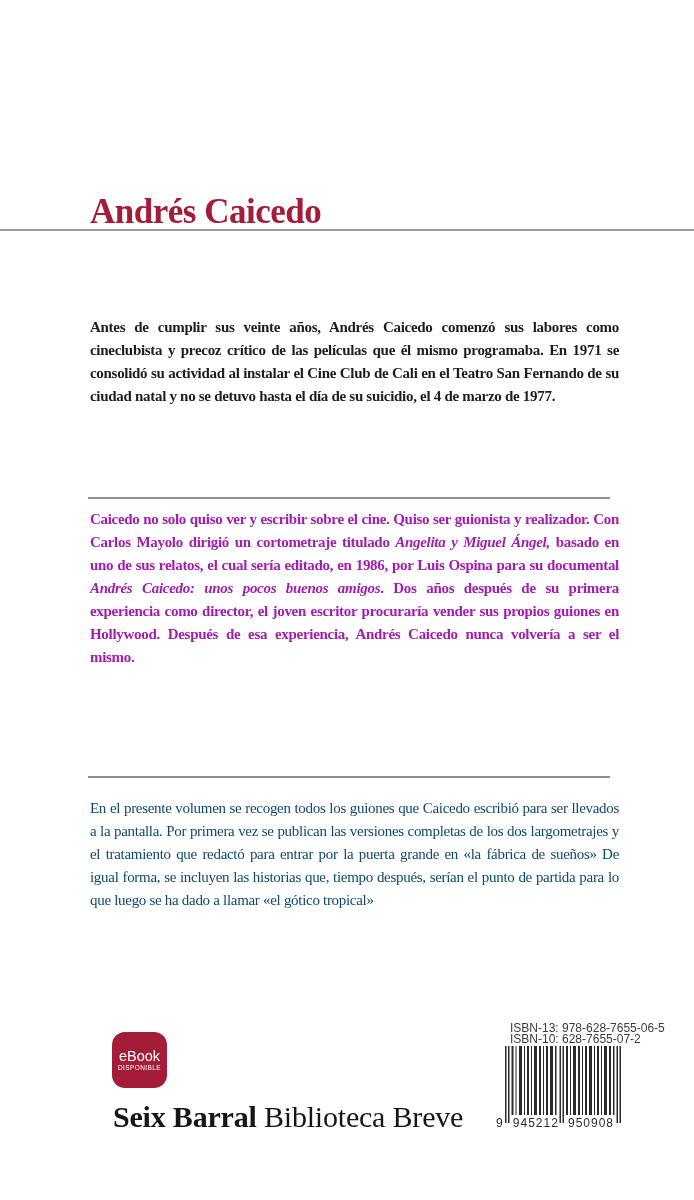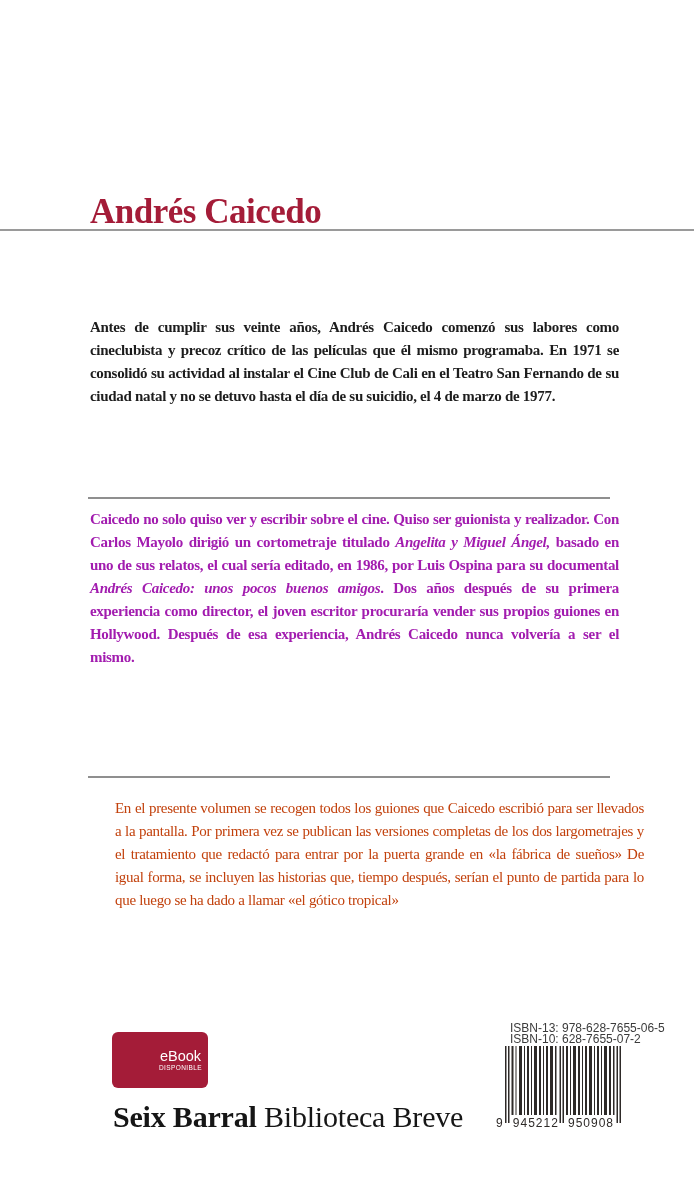--- a/index.html
+++ b/index.html
@@ -26,27 +26,27 @@
   }
   .para{
     position:absolute;left:90px;width:529px;
     text-align:justify;
     font-size:15px;line-height:23px;
     letter-spacing:-0.3px;
     hyphens:auto;-webkit-hyphens:auto;
   }
   .para-1{top:316px;font-weight:bold;color:#1d1d1d;}
   .para-2{top:508px;font-weight:bold;color:#a21caf;}
-  .para-3{top:797px;font-weight:normal;color:#c2410c;margin-left:25px;}
+  .para-3{top:797px;font-weight:normal;color:#0c4a6e;}
   .ebook-badge{
     position:absolute;left:112px;top:1032px;
-    width:55px;height:56px;border-radius:6px;
+    width:55px;height:56px;border-radius:13px;
     background:#a41c38;
     display:flex;flex-direction:column;align-items:center;justify-content:center;
-    color:#ffffff;font-family:"Liberation Sans", sans-serif;padding-left:41px;
+    color:#ffffff;font-family:"Liberation Sans", sans-serif;
   }
   .ebook-line1{font-size:14.5px;line-height:16px;font-weight:normal;}
   .ebook-line2{font-size:6.5px;line-height:8px;letter-spacing:0.4px;font-weight:normal;}
   .publisher-line{
     position:absolute;left:113px;top:1103px;
     font-size:30px;line-height:28px;color:#161616;
     letter-spacing:-0.2px;
   }
   .publisher-imprint{font-weight:bold;}
   .publisher-collection{font-weight:normal;}

